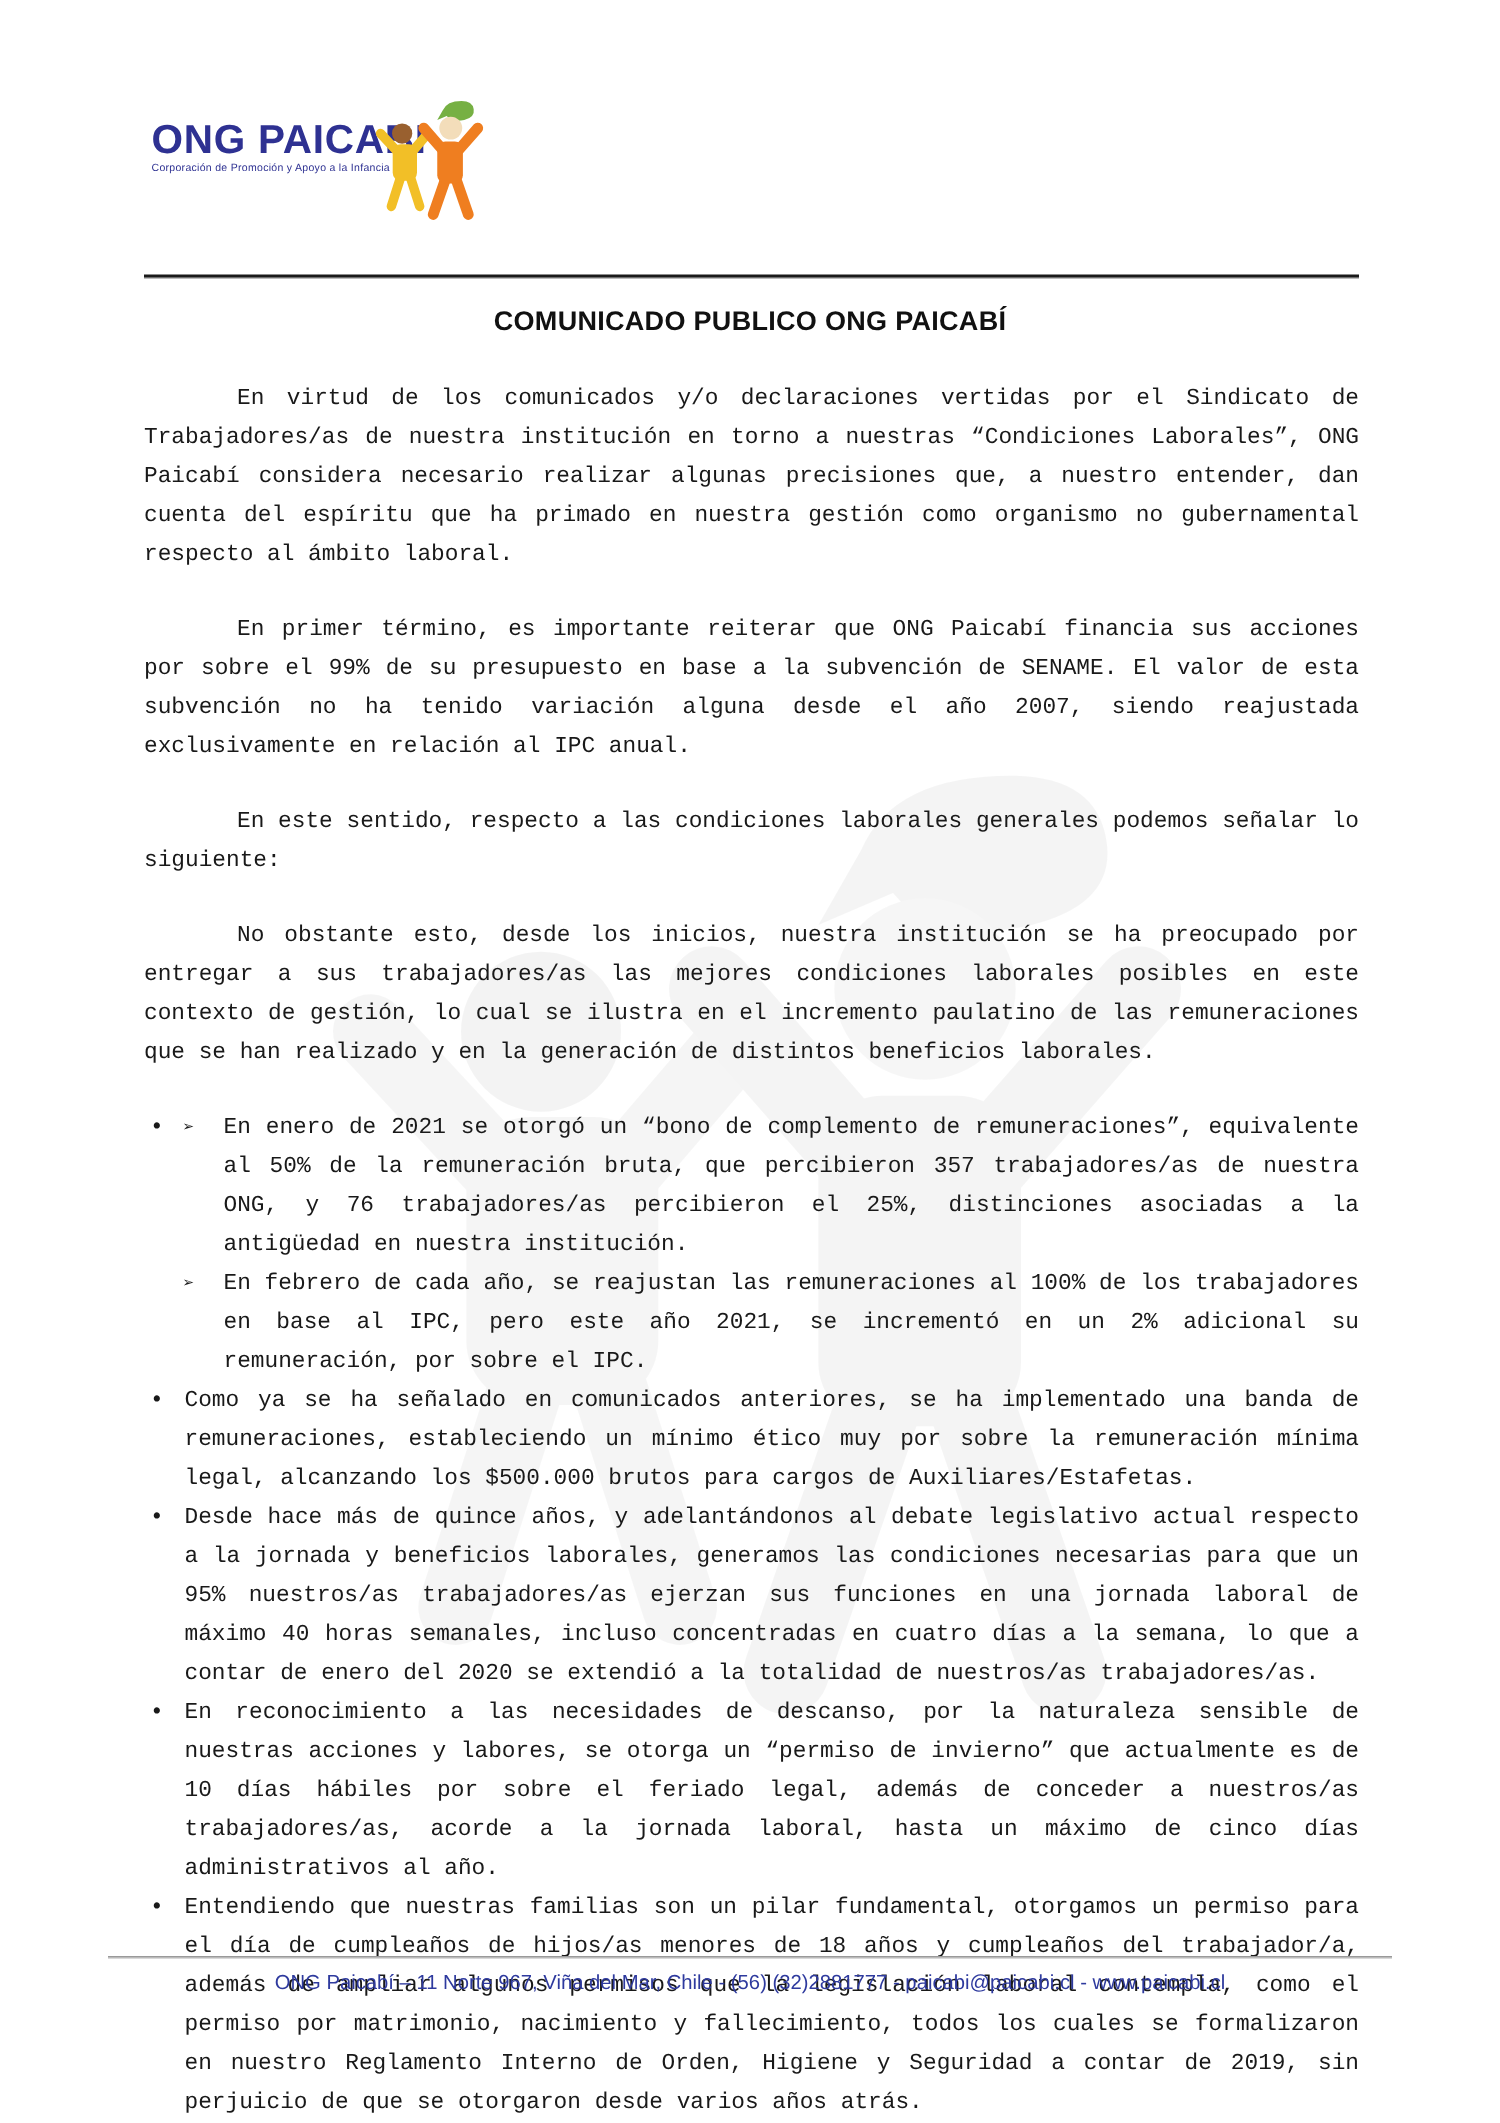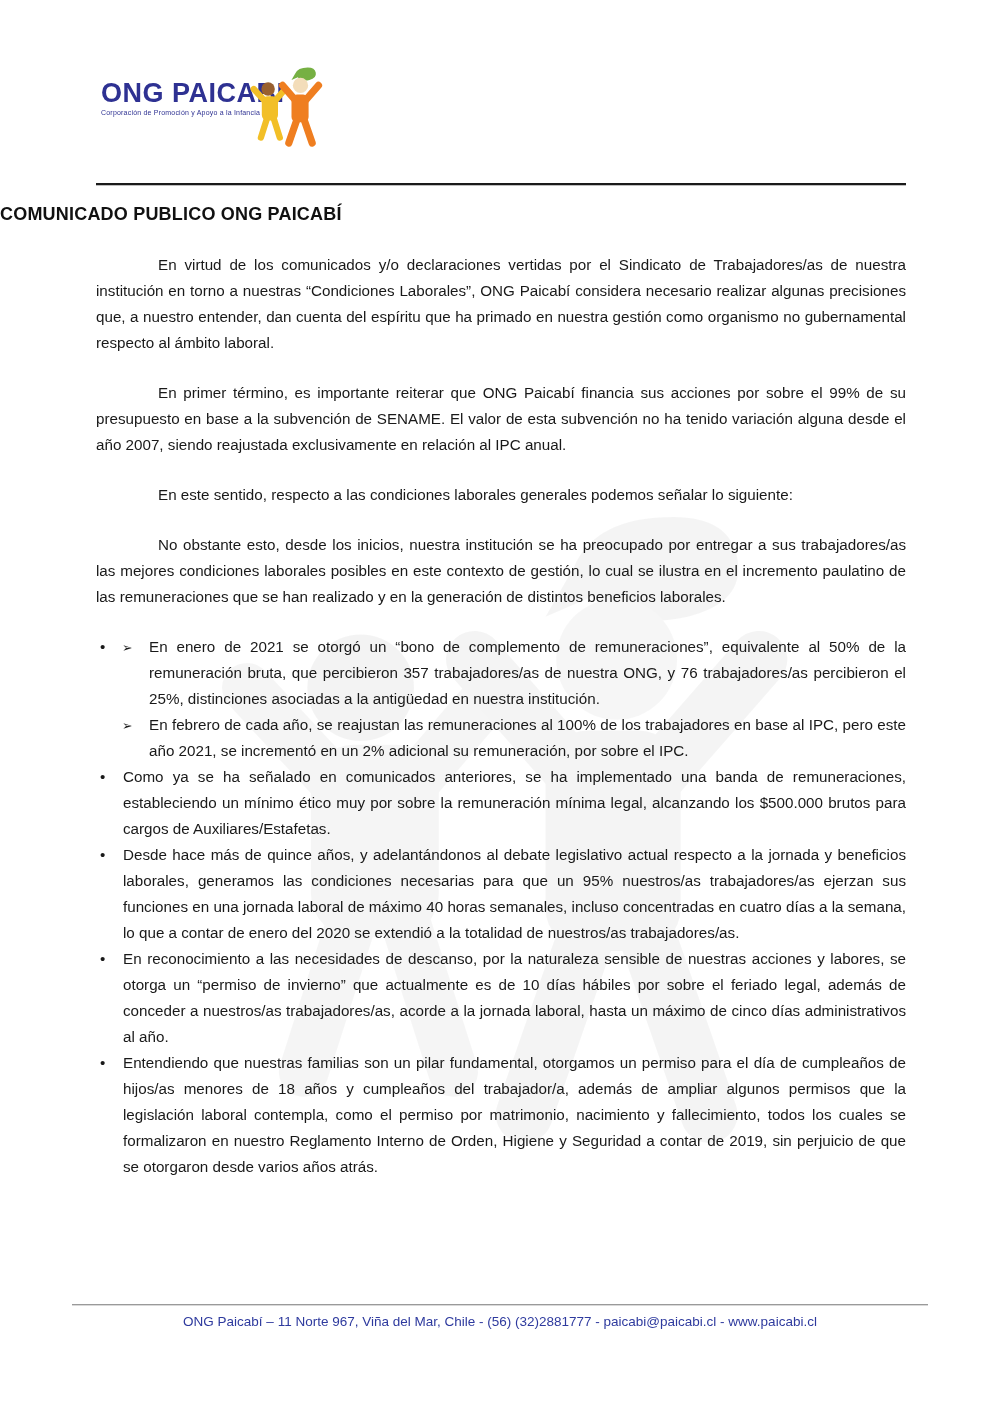--- a/index.html
+++ b/index.html
@@ -10,23 +10,23 @@
   
   .logo-block{position:absolute;left:101px;top:78px;}
   .logo-name{font-size:27px;font-weight:600;color:#2e3192;letter-spacing:.5px;line-height:30px;}
   .logo-tagline{font-size:7px;color:#2e3192;letter-spacing:.2px;margin-top:1px;}
   .logo-figures{position:absolute;left:246px;top:62px;width:82px;height:90px;}
   
   .header-lines{position:absolute;left:96px;top:142px;font-weight:bold;color:#2233a5;font-size:15px;line-height:20px;letter-spacing:.2px;}
   .header-rule{position:absolute;left:96px;right:94px;top:183px;height:3px;background:#1a1a1a;}
   .header-rule::after{content:"";display:block;margin-top:2px;height:1px;background:#bdbdbd;}
   
-  .doc-title{position:absolute;left:0;right:0;top:204px;text-align:left;font-weight:bold;font-size:18px;letter-spacing:.2px;color:#111;}
+  .doc-title{position:absolute;left:0;right:0;top:204px;text-align:center;font-weight:bold;font-size:18px;letter-spacing:.2px;color:#111;}
   
-  .content{position:absolute;left:96px;top:252px;width:810px;font-size:15.2px;line-height:26px;text-align:justify;}
+  .content{position:absolute;left:96px;top:252px;width:810px;font-size:15.2px;line-height:26px;text-align:justify;font-family:Liberation Mono, monospace;}
   .content p{margin:0 0 24px 0;text-indent:62px;}
   .bullet-item{position:relative;padding-left:27px;margin:0;}
   .marker{position:absolute;left:4px;top:0;text-indent:0;}
   .sub-item{position:relative;padding-left:53px;margin:0;}
   .sub-marker{position:absolute;left:26px;top:1px;font-size:12.5px;text-indent:0;}
   
   .watermark{position:absolute;left:190px;top:430px;width:640px;height:800px;opacity:.05;filter:grayscale(1) brightness(.45);pointer-events:none;}
   
   .footer-rule{position:absolute;left:72px;right:72px;top:1304px;height:2px;background:#9a9a9a;}
   .footer-rule::after{content:"";display:block;margin-top:1px;height:1px;background:#d9d9d9;}

